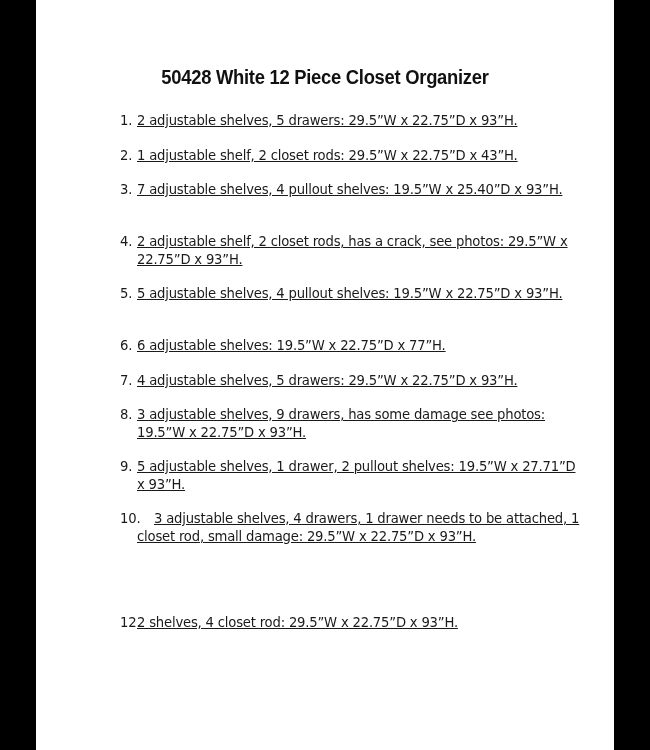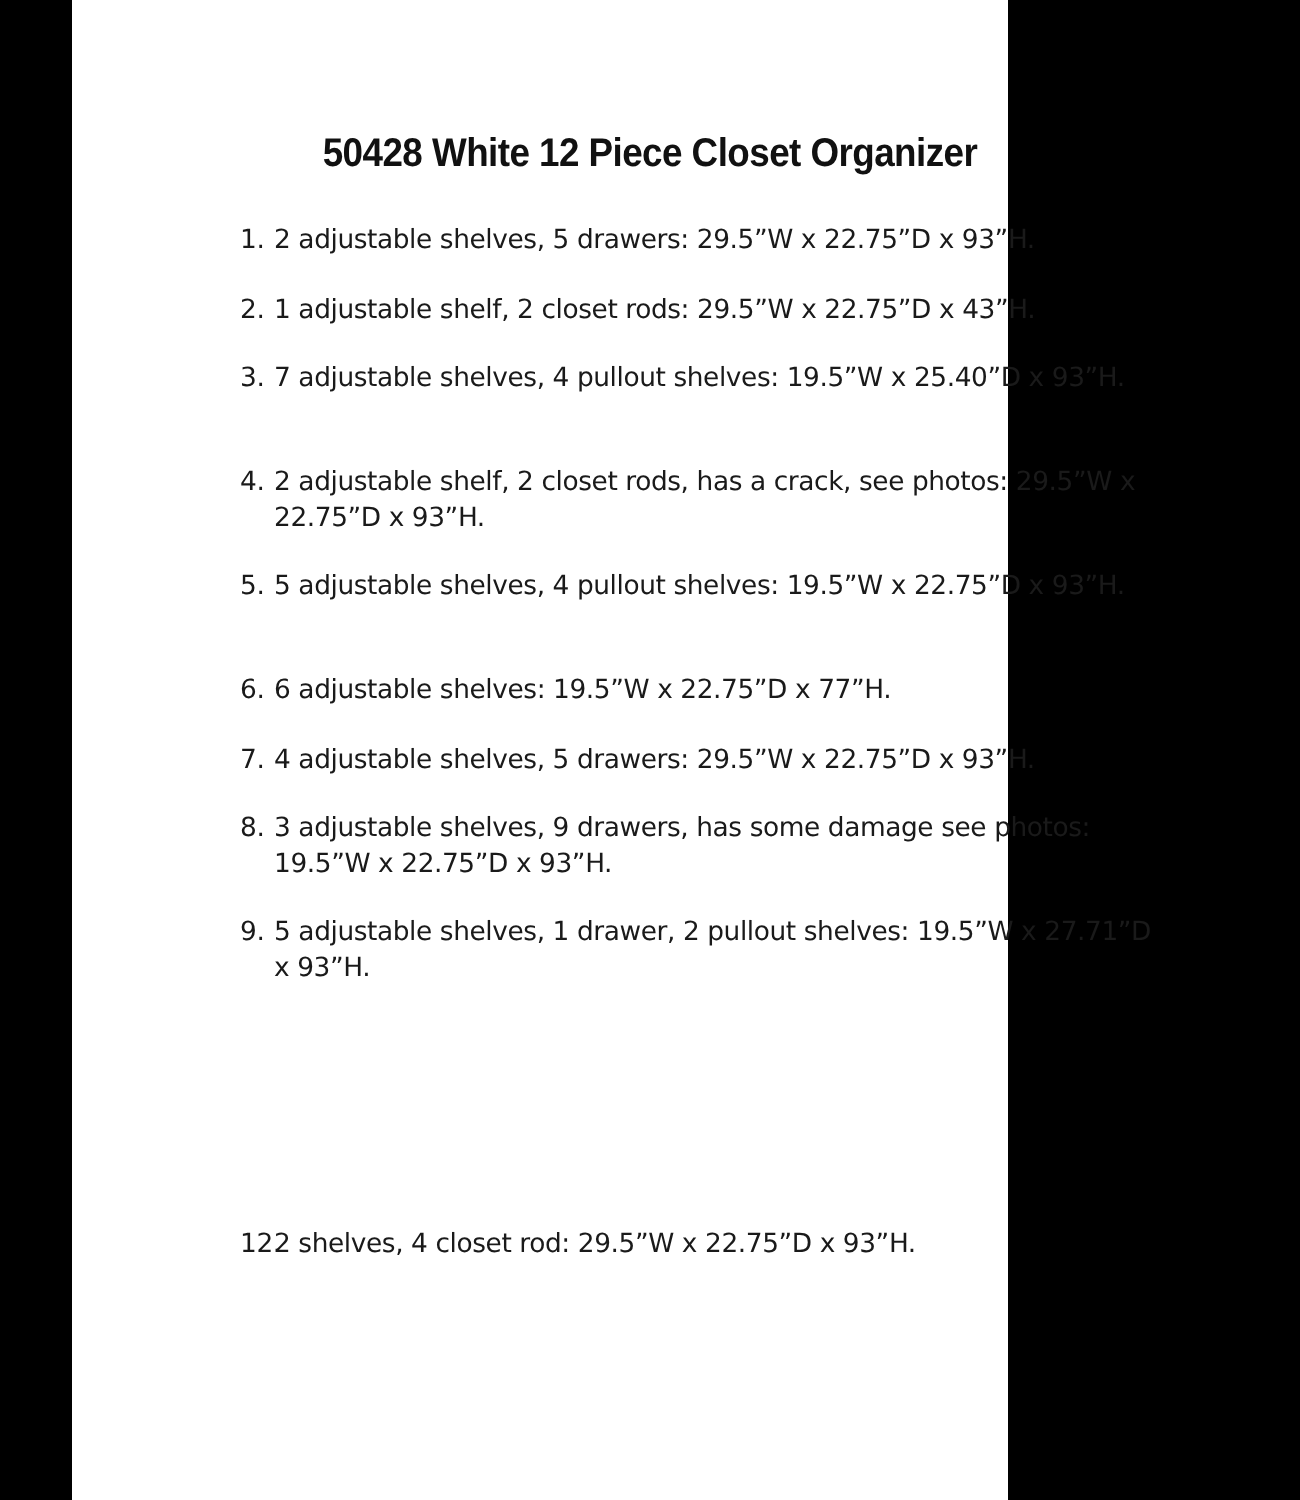--- a/index.html
+++ b/index.html
@@ -1,24 +1,24 @@
 <!DOCTYPE html>
 <html><head>
   <meta charset="utf-8">
   <style>
     html, body { margin: 0; padding: 0; }
     body { width: 650px; height: 750px; background: #000; position: relative; overflow: hidden; }
-    .page { position: absolute; left: 36px; top: 0; width: 468px; height: 750px; background: #fff; }
+    .page { position: absolute; left: 36px; top: 0; width: 578px; height: 750px; background: #fff; }
     .title { position: absolute; left: 0; width: 578px; top: 66px; text-align: center;
       font-family: "Liberation Sans", sans-serif; font-weight: bold; font-size: 20px; color: #111;
       letter-spacing: -0.3px; transform: scaleX(0.92); }
     .item { position: absolute; left: 84px; width: 460px; font-family: "DejaVu Sans", sans-serif;
       font-size: 13.2px; line-height: 17.5px; color: #1a1a1a; letter-spacing: -0.2px; }
     .num { position: absolute; left: 0; top: 0; }
-    .txt { display: block; padding-left: 17px; }
+    .txt { display: block; padding-left: 17px; text-decoration: underline; }
     .item.n10 .txt { text-indent: 17px; }
   </style>
 </head>
 <body>
 
 <div class="page">
   <div class="title">50428 White 12 Piece Closet Organizer</div>
 
   <div class="item" style="top:112px">
     <span class="num">1.</span>
@@ -49,17 +49,21 @@
     <span class="txt">4 adjustable shelves, 5 drawers: 29.5”W x 22.75”D x 93”H.</span>
   </div>
   <div class="item" style="top:406px">
     <span class="num">8.</span>
     <span class="txt">3 adjustable shelves, 9 drawers, has some damage see photos: 19.5”W x 22.75”D x 93”H.</span>
   </div>
   <div class="item" style="top:458px">
     <span class="num">9.</span>
     <span class="txt">5 adjustable shelves, 1 drawer, 2 pullout shelves: 19.5”W x 27.71”D x 93”H.</span>
   </div>
+  <div class="item n10" style="top:510px">
+    <span class="num">10.</span>
+    <span class="txt">3 adjustable shelves, 4 drawers, 1 drawer needs to be attached, 1 closet rod, small damage: 29.5”W x 22.75”D x 93”H.</span>
+  </div>
   <div class="item" style="top:614px">
     <span class="num">12.</span>
     <span class="txt">2 shelves, 4 closet rod: 29.5”W x 22.75”D x 93”H.</span>
   </div>
 </div>
 
 </body></html>

